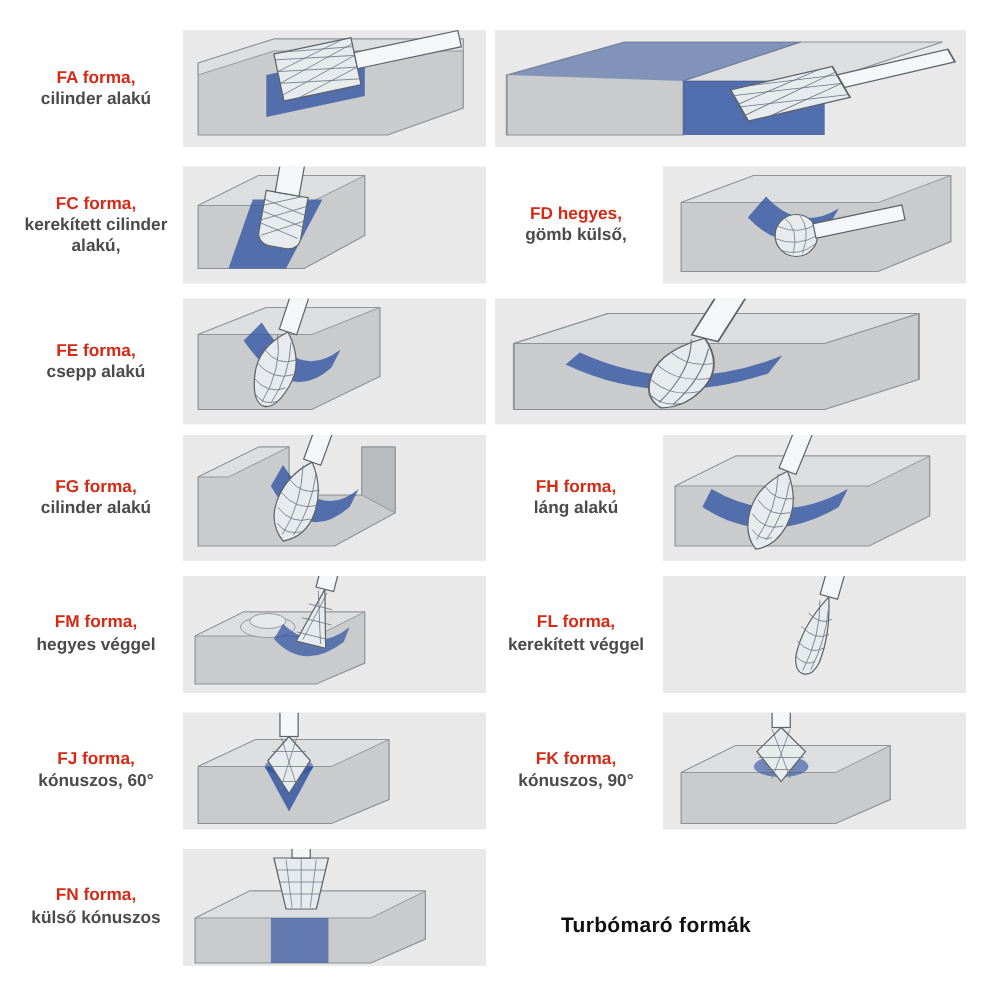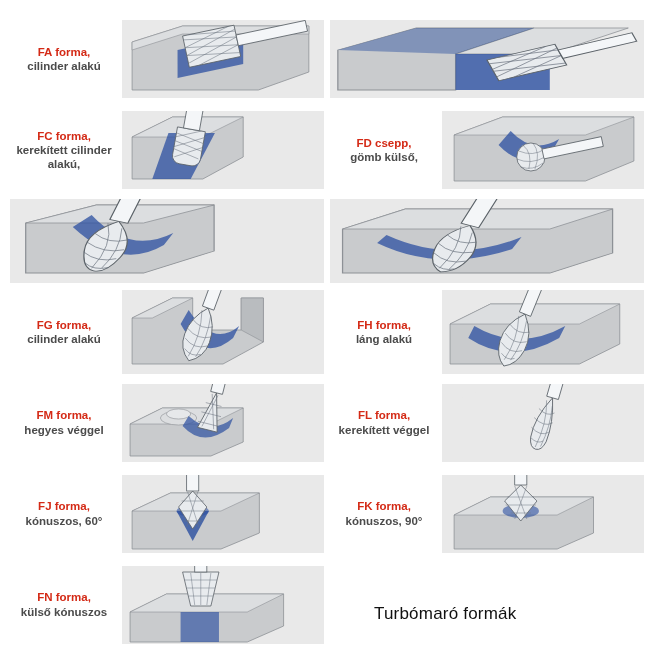--- a/index.html
+++ b/index.html
@@ -49,22 +49,22 @@
     background:#e9e9e9;
     position:relative;
     overflow:hidden;
     margin-right:6px;
   }
   .pic.tall{height:84px;}
   .title{
     position:absolute;
     left:374px;
     bottom:36px;
-    font-size:17px;
-    font-weight:normal;
+    font-size:14px;
+    font-weight:bold;
     color:#111;
     letter-spacing:0.2px;
   }
   
   svg{display:block;width:100%;height:100%;}
 </style>
 </head>
 <body>
 
 <div class="sheet">
@@ -143,21 +143,21 @@
                 <line x1="2" y1="36" x2="28" y2="22"></line>
             </g>
             <rect x="6" y="-28" width="16" height="34" fill="#f4f6f8" stroke="#5b6268" stroke-width="0.8"></rect>
           </g>
         </svg>
       </div>
     </div>
 
     <div class="cell">
       <div class="label">
-        <span>FD csepp,</span><br>
+        <span>FD hegyes,</span><br>
         <span class="sub">gömb külső,</span>
       </div>
       <div class="pic">
         <svg viewBox="0 0 200 78" preserveAspectRatio="none">
           <polygon points="12,24 60,6 190,6 190,50 142,70 12,70" fill="#c9cbcd" stroke="#8d9196" stroke-width="0.8"></polygon>
           <polygon points="12,24 60,6 190,6 142,24" fill="#dcdee0" stroke="#8d9196" stroke-width="0.6"></polygon>
           <path d="M56,34 q24,26 52,8 l8,-14 q-26,16 -48,-8 z" fill="#2b4fa0" opacity="0.75"></path>
           <g transform="translate(74,32)">
             <circle cx="14" cy="14" r="14" fill="#e8ebee" stroke="#5b6268" stroke-width="0.8"></circle>
             <g stroke="#6c7480" stroke-width="0.5">
@@ -167,20 +167,24 @@
                 <path d="M6,2 q10,8 6,24" fill="none"></path>
               <path d="M16,0 q8,10 2,26" fill="none"></path>
             </g>
             <rect x="26" y="6" width="60" height="10" fill="#f4f6f8" stroke="#5b6268" stroke-width="0.8" transform="rotate(-12 26 11)"></rect>
           </g>
         </svg>
       </div>
     </div>
 
     <div class="cell">
+      <div class="label">
+        <span>FE forma,</span><br>
+        <span class="sub">csepp alakú</span>
+      </div>
       <div class="pic tall">
         <svg viewBox="0 0 200 84" preserveAspectRatio="none">
           <polygon points="10,24 55,6 130,6 130,52 85,74 10,74" fill="#c9cbcd" stroke="#8d9196" stroke-width="0.8"></polygon>
           <polygon points="10,24 55,6 130,6 85,24" fill="#dcdee0" stroke="#8d9196" stroke-width="0.6"></polygon>
           <path d="M40,28 q30,44 58,18 l6,-12 q-28,22 -52,-18 z" fill="#2b4fa0" opacity="0.75"></path>
           <g transform="translate(56,18) rotate(18)">
             <path d="M14,0 q16,16 12,34 q-4,18 -12,18 q-8,0 -12,-18 q-4,-18 12,-34 z" fill="#e8ebee" stroke="#5b6268" stroke-width="0.8"></path>
             <g stroke="#6c7480" stroke-width="0.5">
               <path d="M3,16 q12,8 22,0" fill="none"></path>
                 <path d="M1,26 q14,8 25,0" fill="none"></path>

